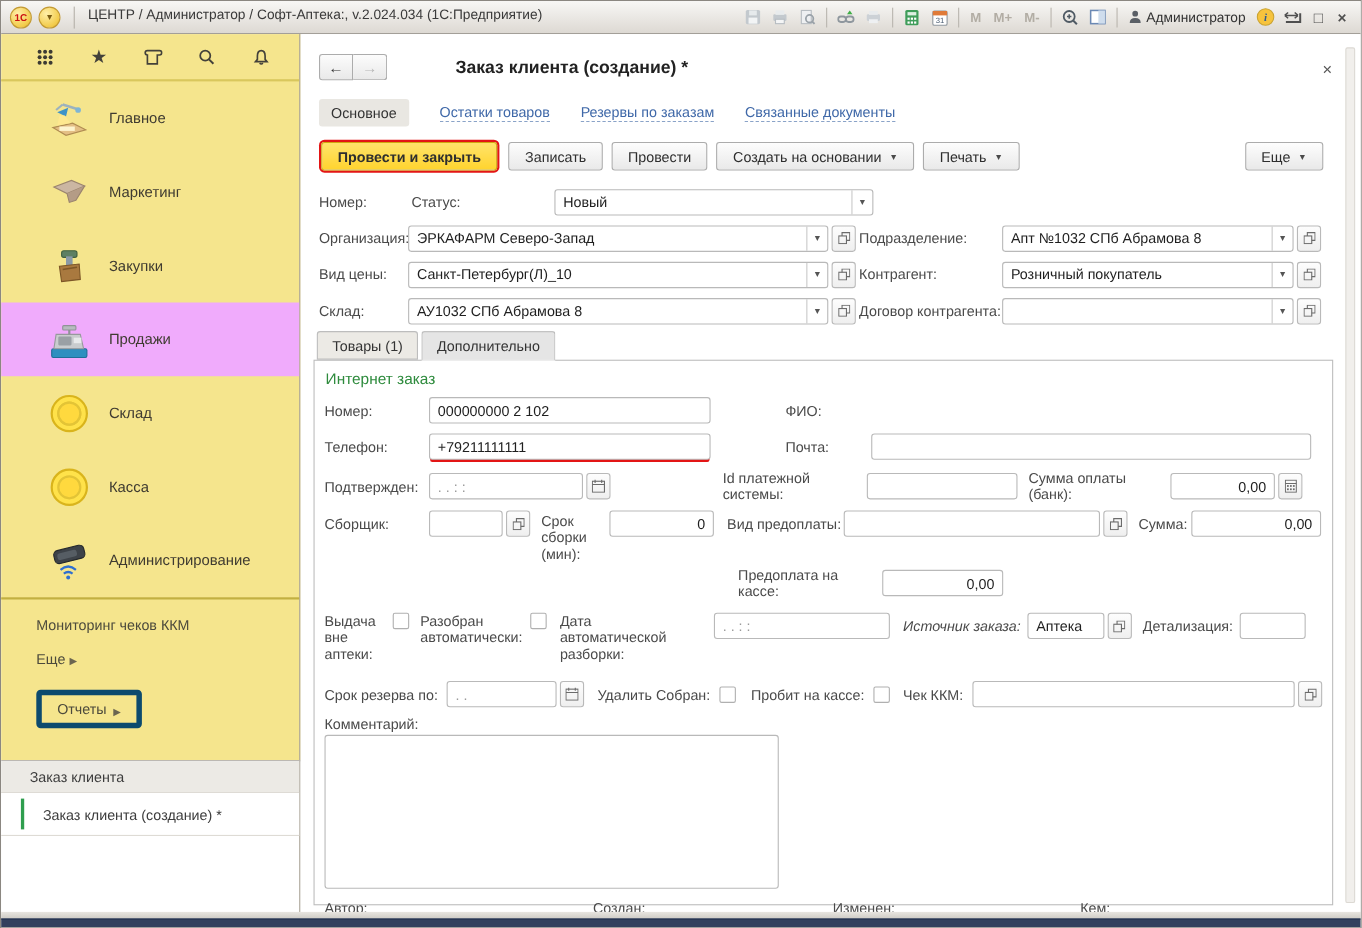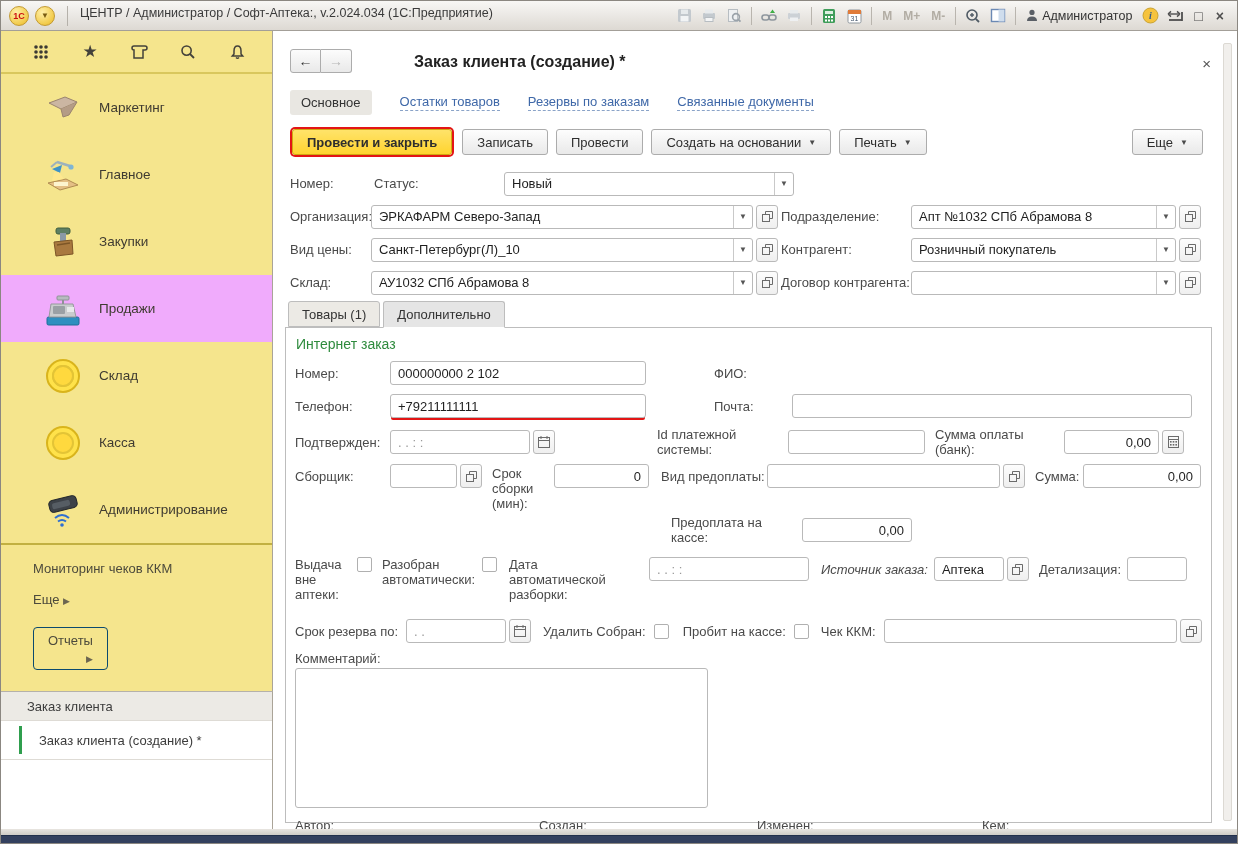--- a/index.html
+++ b/index.html
@@ -33,21 +33,21 @@
   .sb-iconbar { height:43px; display:flex; align-items:center; gap:29px; padding:0 0 0 30px; border-bottom:2px solid #d9c75d; }
   .sb-tool { width:20px; height:20px; display:flex; align-items:center; justify-content:center; color:#43413a; }
   .sb-item { height:67px; display:flex; align-items:center; padding-left:42px; }
   .sb-item.active { background:#f0abfc; }
   .sb-ico { width:40px; height:40px; display:flex; align-items:center; justify-content:center; }
   .sb-label { margin-left:16px; font-size:13.5px; color:#3f3b31; }
   .sb-divider { height:2px; background:#c2b041; }
   .sb-footer { padding:16px 0 0 32px; font-size:13px; color:#4c4a3c; }
   .sb-flink { margin-bottom:16px; }
   .reports-btn { display:inline-flex; align-items:flex-end; gap:6px; margin-top:4px;
-    border:1px solid #0c4a6e; border-radius:4px; padding:5px 14px; font-size:13px; color:#4c4a3c; background:transparent;flex-direction:column; }
+    border:5px solid #0c4a6e; border-radius:4px; padding:5px 14px; font-size:13px; color:#4c4a3c; background:transparent; }
   .tri { font-size:9px; color:#6b6550; }
 
   .openwindows { position:absolute; top:690px; left:0; width:272px; bottom:14px; background:#fff;
     border-right:1px solid #aaa498; border-top:1px solid #b5b1aa; font-size:13px; }
   .ow-item { height:29px; display:flex; align-items:center; padding-left:26px; background:#eceae5;
     border-bottom:1px solid #dedbd5; color:#3c3c3c; position:relative; }
   .ow-item.active { height:39px; background:#fff; }
   .ow-item.active::before { content:""; position:absolute; left:18px; top:5px; bottom:5px; width:3px; background:#2f9e4e; }
   .ow-item.active .ow-text { margin-left:12px; }
 
@@ -262,40 +262,40 @@
       <span class="sb-tool">
         <svg width="15" height="16">
             <path d="M7.5 2 Q11 2 11 7 L11 10 L12.7 12 L2.3 12 L4 10 L4 7 Q4 2 7.5 2 Z" fill="none" stroke="#43413a" stroke-width="1.5"></path>
             <path d="M6 13.4 Q7.5 15 9 13.4" fill="none" stroke="#43413a" stroke-width="1.4"></path>
           </svg>
       </span>
     </div>
 
     <div class="sb-item">
       <span class="sb-ico">
-        <svg width="36" height="30">
-            <path d="M4 10 L20 4 L32 9 L16 16 Z" fill="#cbb6a2" stroke="#9a846f"></path>
-            <path d="M16 16 L18 24 L24 22 L32 9" fill="#b49c86" stroke="#9a846f"></path>
-          </svg>
-      </span>
-      <span class="sb-label">Маркетинг</span>
-    </div>
-    <div class="sb-item">
-      <span class="sb-ico">
         <svg width="38" height="36">
             <path d="M4 26 L22 22 L34 28 L16 33 Z" fill="#e4bf85" stroke="#b08c52"></path>
             <rect x="10" y="25" width="14" height="4" fill="#fdf4cf"></rect>
             <path d="M8 12 L18 8 L16 16 Z" fill="#3e93c7"></path>
             <path d="M7 10 L13 5" stroke="#9db2bd" stroke-width="2"></path>
             <path d="M13 5 L26 9" stroke="#9db2bd" stroke-width="2.4"></path>
             <circle cx="27" cy="10" r="2.6" fill="#7fb5d4"></circle>
             <path d="M10 15 L8 24 L20 22 L15 15 Z" fill="#ffe98f" opacity="0.85"></path>
           </svg>
       </span>
       <span class="sb-label">Главное</span>
+    </div>
+    <div class="sb-item">
+      <span class="sb-ico">
+        <svg width="36" height="30">
+            <path d="M4 10 L20 4 L32 9 L16 16 Z" fill="#cbb6a2" stroke="#9a846f"></path>
+            <path d="M16 16 L18 24 L24 22 L32 9" fill="#b49c86" stroke="#9a846f"></path>
+          </svg>
+      </span>
+      <span class="sb-label">Маркетинг</span>
     </div>
     <div class="sb-item">
       <span class="sb-ico">
         <svg width="30" height="36">
             <rect x="8" y="4" width="14" height="6" rx="2" fill="#5e7f63" stroke="#42603f"></rect>
             <rect x="12" y="9" width="6" height="10" fill="#8a99a6"></rect>
             <path d="M6 18 L24 16 L25 30 L8 32 Z" fill="#a9793f" stroke="#7d5627"></path>
             <path d="M9 21 L22 19" stroke="#7d5627" stroke-width="1.4"></path>
           </svg>
       </span>

